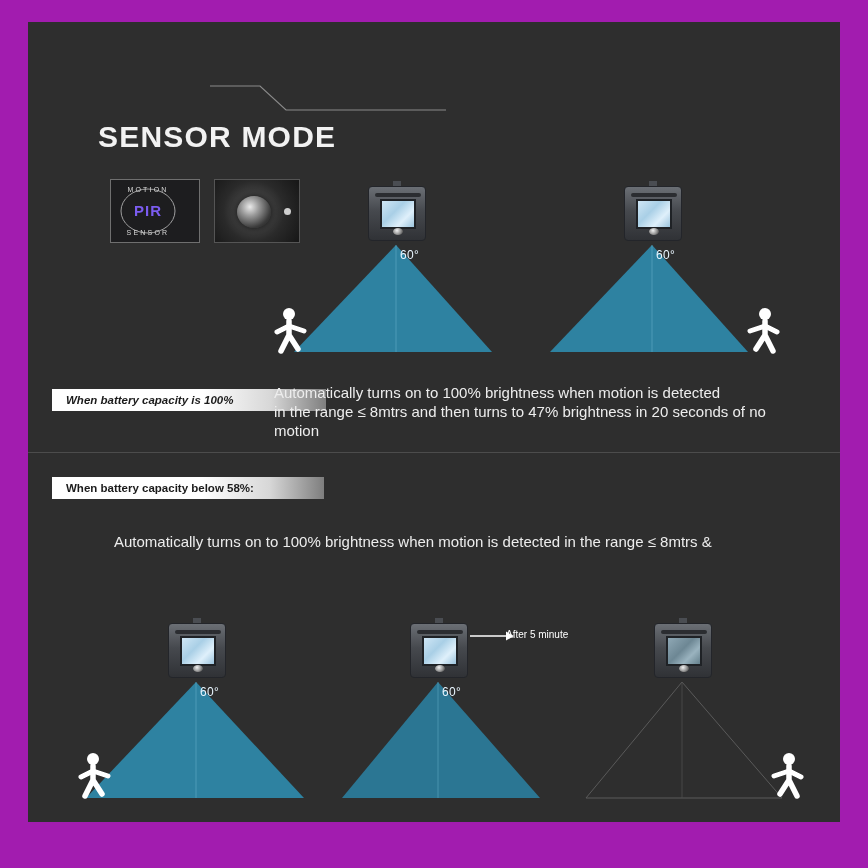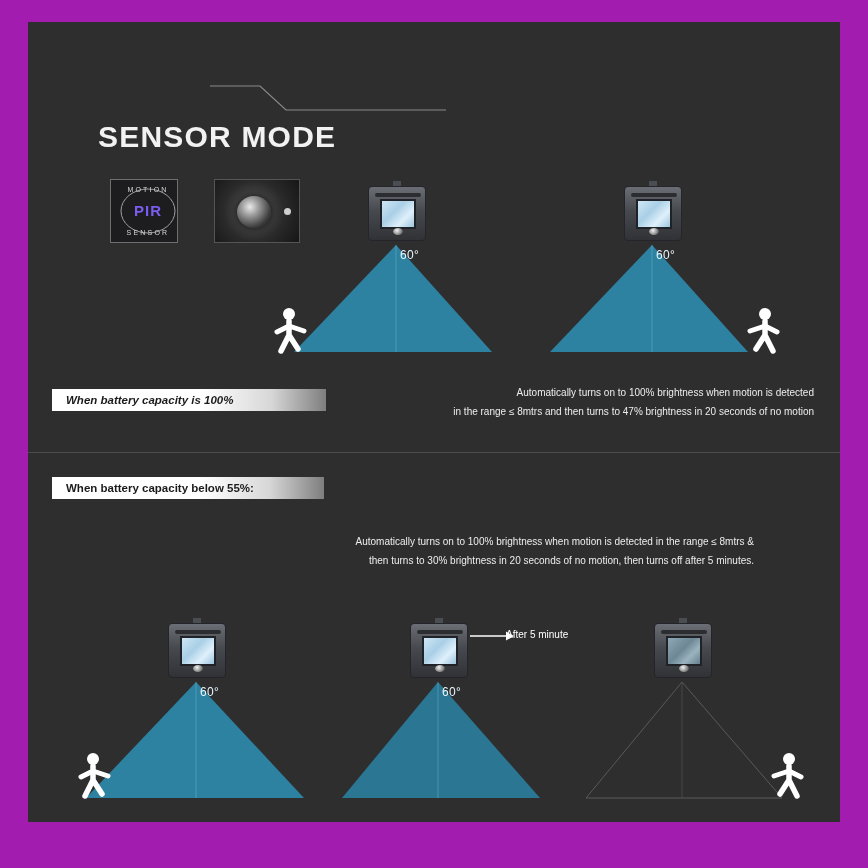--- a/index.html
+++ b/index.html
@@ -38,21 +38,21 @@
     color: #f2f2f2;
     font-size: 30px;
     font-weight: bold;
     letter-spacing: 1.2px;
   }
 
   
   .pir-badge {
     position: absolute;
     left: 82px; top: 157px;
-    width: 68px; height: 64px;
+    width: 90px; height: 64px;
     background: #1d1d1f;
     border: 1px solid #6f6f6f;
     display: flex;
     align-items: center;
     justify-content: flex-start;
   }
   .pir-badge .ring {
     position: relative;
     width: 74px; height: 56px;
   }
@@ -157,23 +157,23 @@
     display: flex; align-items: center;
     padding-left: 14px; padding-right: 26px;
     color: #1b1b1b;
     font-size: 11.5px;
     font-weight: bold;
   }
 
   .para {
     position: absolute;
     color: #ededed;
-    font-size: 10px;
+    font-size: 15px;
     line-height: 19px;
-    text-align: right;
+    text-align: left;
   }
 
   .divider {
     position: absolute;
     left: 0; width: 812px; height: 1px;
     background: #4c4c4c;
   }
 
   .after-label {
     position: absolute;
@@ -255,25 +255,24 @@
 
     <div class="label-bar" style="left:24px; top:367px; width:274px;font-style:italic;">When battery capacity is 100%</div>
 
     <div class="para" style="left:246px; top:361px; width:540px;">
       <span>Automatically turns on to 100% brightness when motion is detected</span><br>
       <span>in the range ≤ 8mtrs and then turns to 47% brightness in 20 seconds of no motion</span>
     </div>
 
     <div class="divider" style="top:430px;"></div>
 
-    <div class="label-bar" style="left:24px; top:455px; width:272px;">When battery capacity below 55%:</div>
+    <div class="label-bar" style="left:24px; top:455px; width:272px;">When battery capacity below 58%:</div>
 
     <div class="para" style="left:86px; top:510px; width:640px;">
       <span>Automatically turns on to 100% brightness when motion is detected in the range ≤ 8mtrs &amp;</span><br>
-      <span>then turns to 30% brightness in 20 seconds of no motion, then turns off after 5 minutes.</span>
     </div>
 
     <div class="scene" style="left:28px; top:578px; width:250px; height:205px;">
       <svg width="250" height="205" viewBox="0 0 250 205" style="position:absolute;left:0;top:0;">
         <polygon points="140,82 30,198 248,198" fill="#2e87a8" opacity="0.95"></polygon>
         <line x1="140" y1="82" x2="140" y2="198" stroke="#6fb6cf" stroke-width="0.8" opacity="0.6"></line>
       </svg>
       <div class="lamp" style="left:112px; top:18px;">
         <div class="arm"></div>
         <div class="body">

